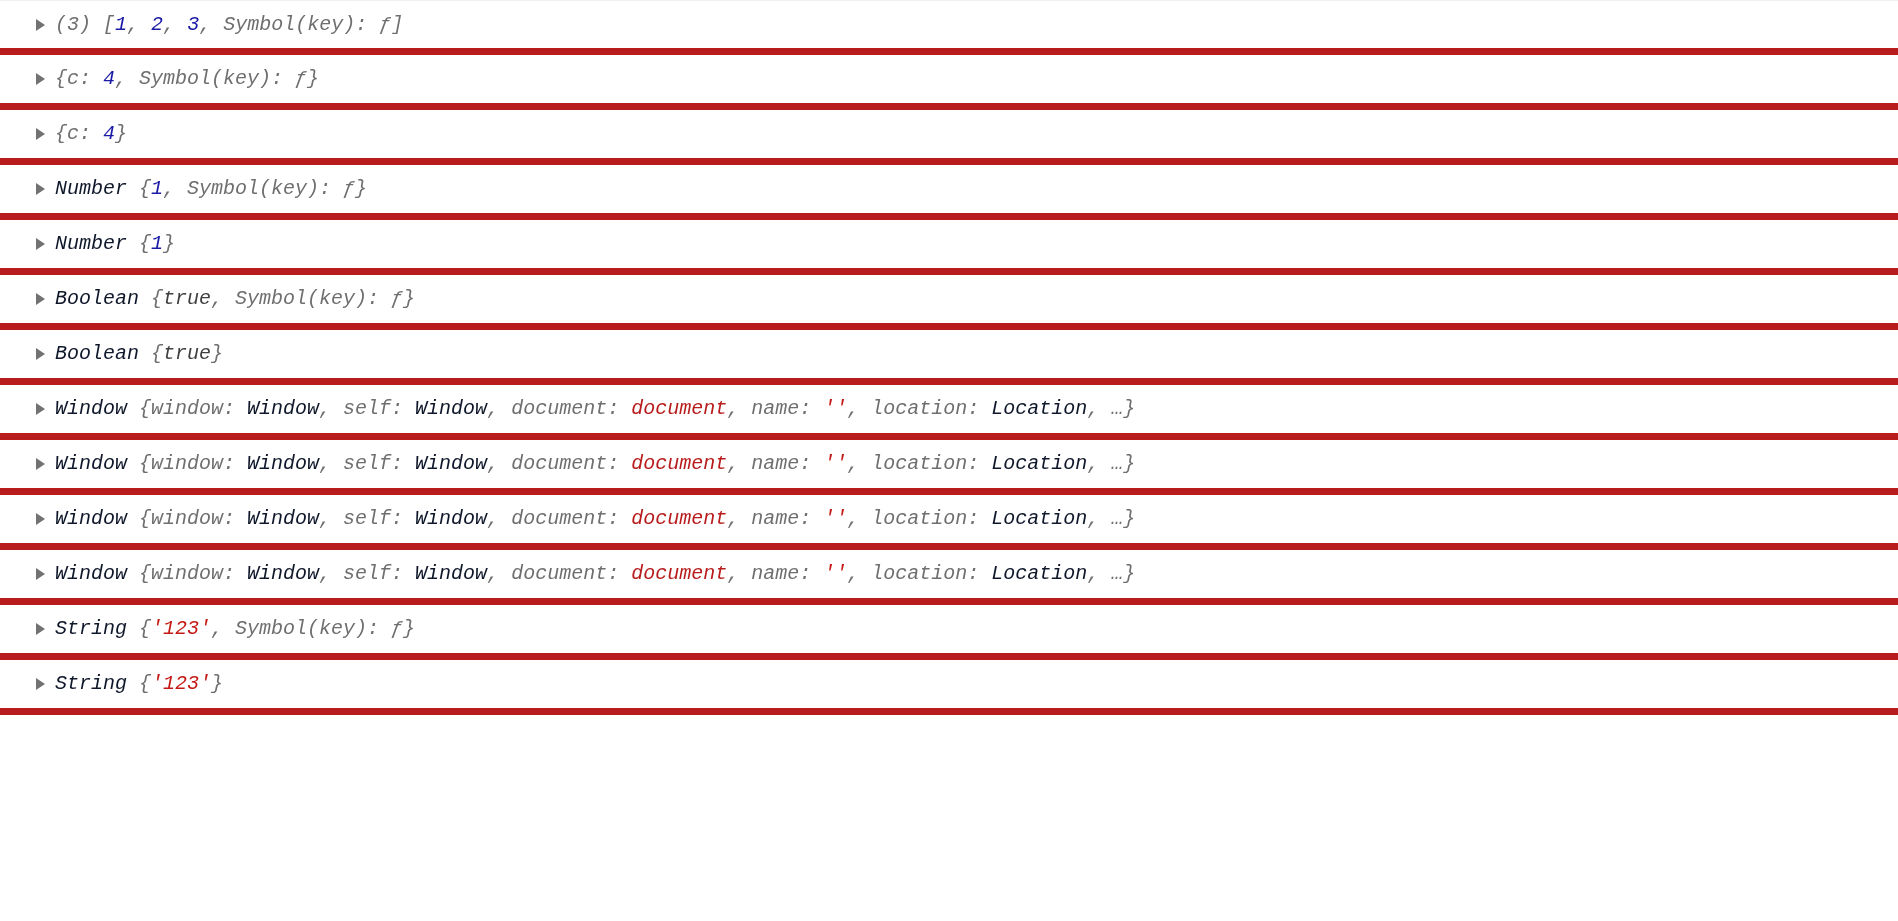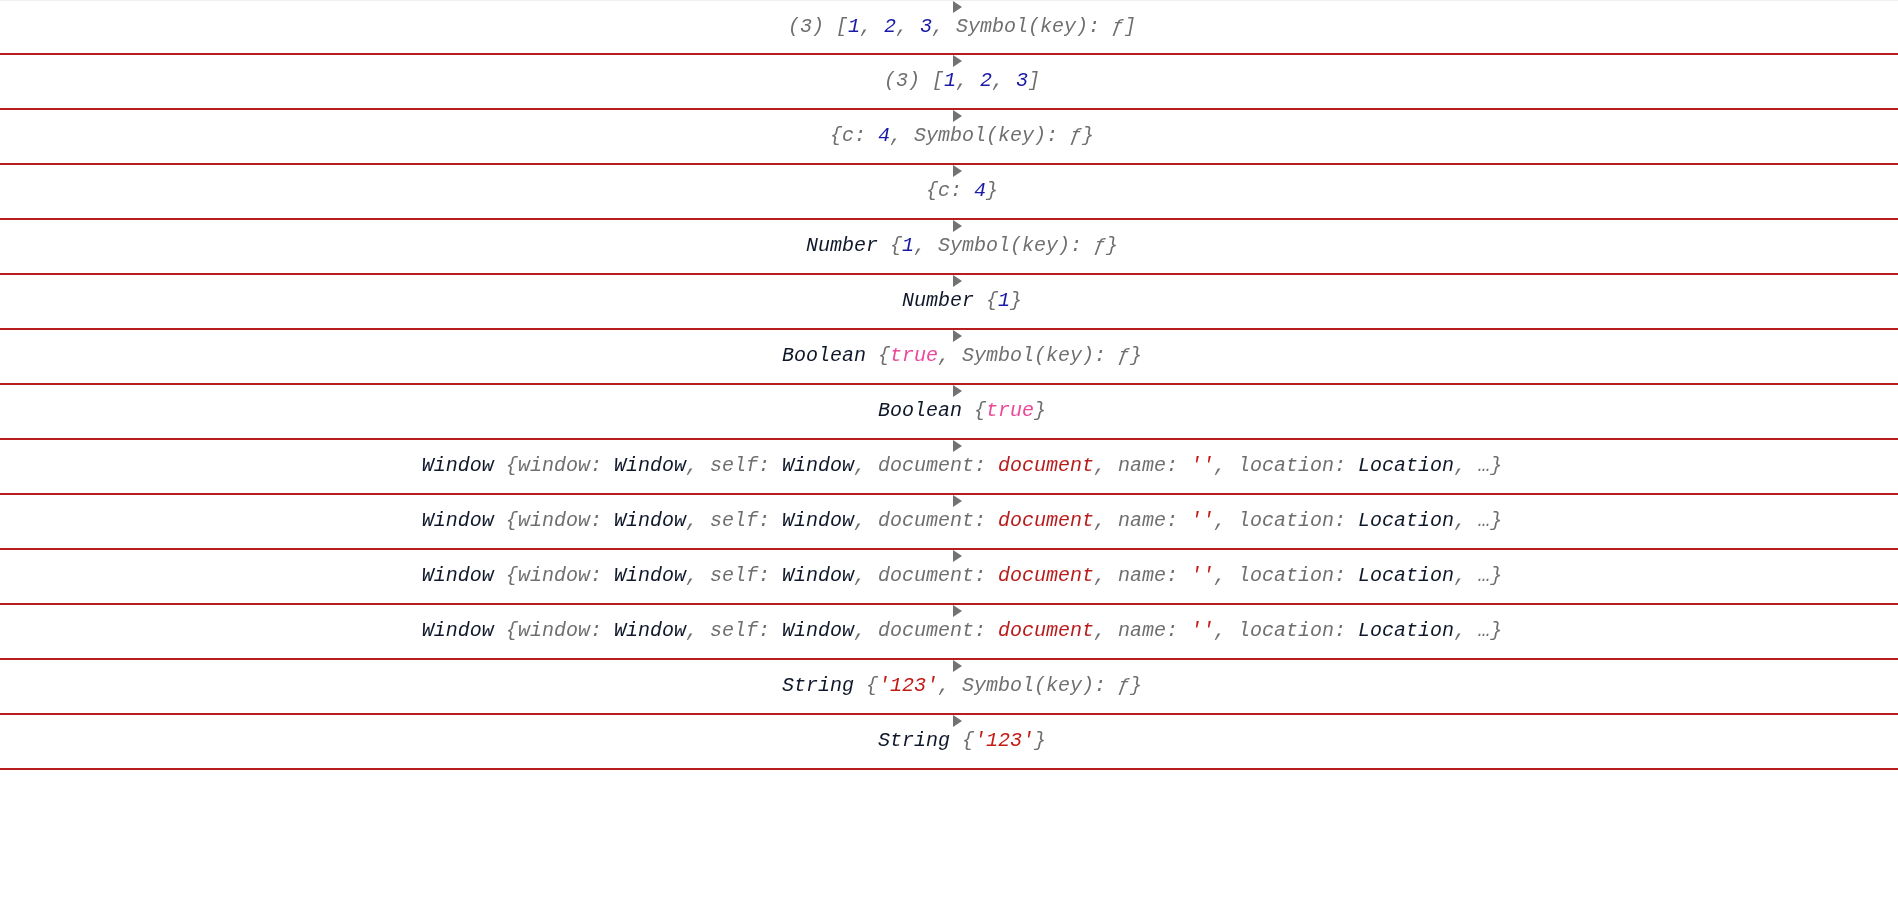--- a/index.html
+++ b/index.html
@@ -12,53 +12,51 @@
     color: #303942;
   }
   .console {
     width: 100%;
   }
   .row {
     display: flex;
     align-items: center;
     min-height: 55px;
     padding: 0 10px 0 36px;
-    border-bottom: 2px solid #b91c1c;
+    border-bottom: 7px solid #b91c1c;
     white-space: pre;
     font-style: italic;
     line-height: 1.4;
     cursor: default;
-    flex-direction: column;
   }
   .row:first-child { border-top: 1px solid #f0f0f0; }
   .arrow {
     display: inline-block;
     width: 0; height: 0;
     border-top: 6px solid transparent;
     border-bottom: 6px solid transparent;
     border-left: 9px solid #727272;
     margin-right: 10px;
     flex: 0 0 auto;
     font-style: normal;
   }
   
   .t-dim   { color: #6f6f6f; }   
   .t-num   { color: #1a1aa6; }   
-  .t-bool  { color: #ec4899; }   
+  .t-bool  { color: #404040; }   
   .t-fn    { color: #6f6f6f; }   
   .t-type  { color: #0f172a; }   
   .t-str   { color: #c41a16; }   
   .t-doc   { color: #b91c1c; }   
 </style>
 </head>
 <body>
 
 <div class="console" id="console">
     <div class="row"><span class="arrow"></span><span><span class="t-dim">(</span><span class="t-dim">3</span><span class="t-dim">) </span><span class="t-dim">[</span><span class="t-num">1</span><span class="t-dim">, </span><span class="t-num">2</span><span class="t-dim">, </span><span class="t-num">3</span><span class="t-dim">, </span><span class="t-dim">Symbol(key): </span><span class="t-fn">ƒ</span><span class="t-dim">]</span></span></div>
-    <div class="row"><span class="arrow"></span><span><span class="t-dim">(</span><span class="t-dim">3</span><span class="t-dim">) </span><span class="t-dim">[</span><span class="t-num">1</span><span class="t-dim">, </span><span class="t-num">2</span><span class="t-dim">, </span><span class="t-num">3</span><span class="t-dim">]</span></span></div>
     <div class="row"><span class="arrow"></span><span><span class="t-dim">{</span><span class="t-dim">c: </span><span class="t-num">4</span><span class="t-dim">, </span><span class="t-dim">Symbol(key): </span><span class="t-fn">ƒ</span><span class="t-dim">}</span></span></div>
     <div class="row"><span class="arrow"></span><span><span class="t-dim">{</span><span class="t-dim">c: </span><span class="t-num">4</span><span class="t-dim">}</span></span></div>
     <div class="row"><span class="arrow"></span><span><span class="t-type">Number </span><span class="t-dim">{</span><span class="t-num">1</span><span class="t-dim">, </span><span class="t-dim">Symbol(key): </span><span class="t-fn">ƒ</span><span class="t-dim">}</span></span></div>
     <div class="row"><span class="arrow"></span><span><span class="t-type">Number </span><span class="t-dim">{</span><span class="t-num">1</span><span class="t-dim">}</span></span></div>
     <div class="row"><span class="arrow"></span><span><span class="t-type">Boolean </span><span class="t-dim">{</span><span class="t-bool">true</span><span class="t-dim">, </span><span class="t-dim">Symbol(key): </span><span class="t-fn">ƒ</span><span class="t-dim">}</span></span></div>
     <div class="row"><span class="arrow"></span><span><span class="t-type">Boolean </span><span class="t-dim">{</span><span class="t-bool">true</span><span class="t-dim">}</span></span></div>
     <div class="row"><span class="arrow"></span><span><span class="t-type">Window </span><span class="t-dim">{</span><span class="t-dim">window: </span><span class="t-type">Window</span><span class="t-dim">, </span><span class="t-dim">self: </span><span class="t-type">Window</span><span class="t-dim">, </span><span class="t-dim">document: </span><span class="t-doc">document</span><span class="t-dim">, </span><span class="t-dim">name: </span><span class="t-str">''</span><span class="t-dim">, </span><span class="t-dim">location: </span><span class="t-type">Location</span><span class="t-dim">, …}</span></span></div>
     <div class="row"><span class="arrow"></span><span><span class="t-type">Window </span><span class="t-dim">{</span><span class="t-dim">window: </span><span class="t-type">Window</span><span class="t-dim">, </span><span class="t-dim">self: </span><span class="t-type">Window</span><span class="t-dim">, </span><span class="t-dim">document: </span><span class="t-doc">document</span><span class="t-dim">, </span><span class="t-dim">name: </span><span class="t-str">''</span><span class="t-dim">, </span><span class="t-dim">location: </span><span class="t-type">Location</span><span class="t-dim">, …}</span></span></div>
     <div class="row"><span class="arrow"></span><span><span class="t-type">Window </span><span class="t-dim">{</span><span class="t-dim">window: </span><span class="t-type">Window</span><span class="t-dim">, </span><span class="t-dim">self: </span><span class="t-type">Window</span><span class="t-dim">, </span><span class="t-dim">document: </span><span class="t-doc">document</span><span class="t-dim">, </span><span class="t-dim">name: </span><span class="t-str">''</span><span class="t-dim">, </span><span class="t-dim">location: </span><span class="t-type">Location</span><span class="t-dim">, …}</span></span></div>
     <div class="row"><span class="arrow"></span><span><span class="t-type">Window </span><span class="t-dim">{</span><span class="t-dim">window: </span><span class="t-type">Window</span><span class="t-dim">, </span><span class="t-dim">self: </span><span class="t-type">Window</span><span class="t-dim">, </span><span class="t-dim">document: </span><span class="t-doc">document</span><span class="t-dim">, </span><span class="t-dim">name: </span><span class="t-str">''</span><span class="t-dim">, </span><span class="t-dim">location: </span><span class="t-type">Location</span><span class="t-dim">, …}</span></span></div>

